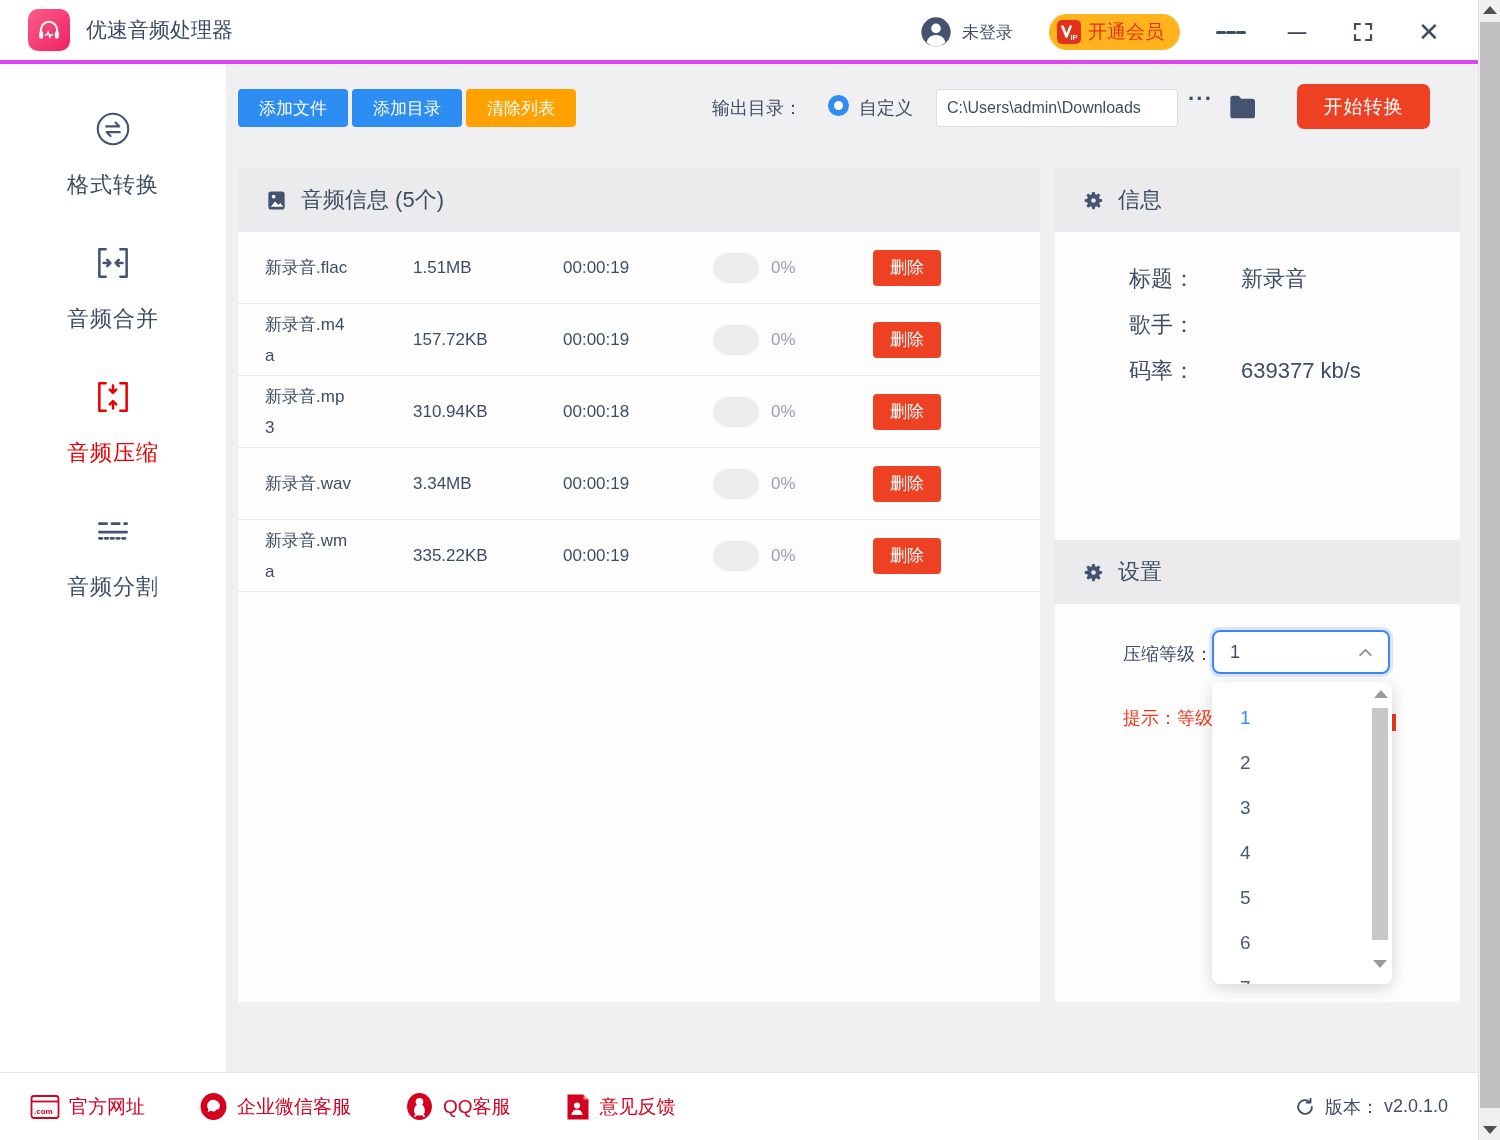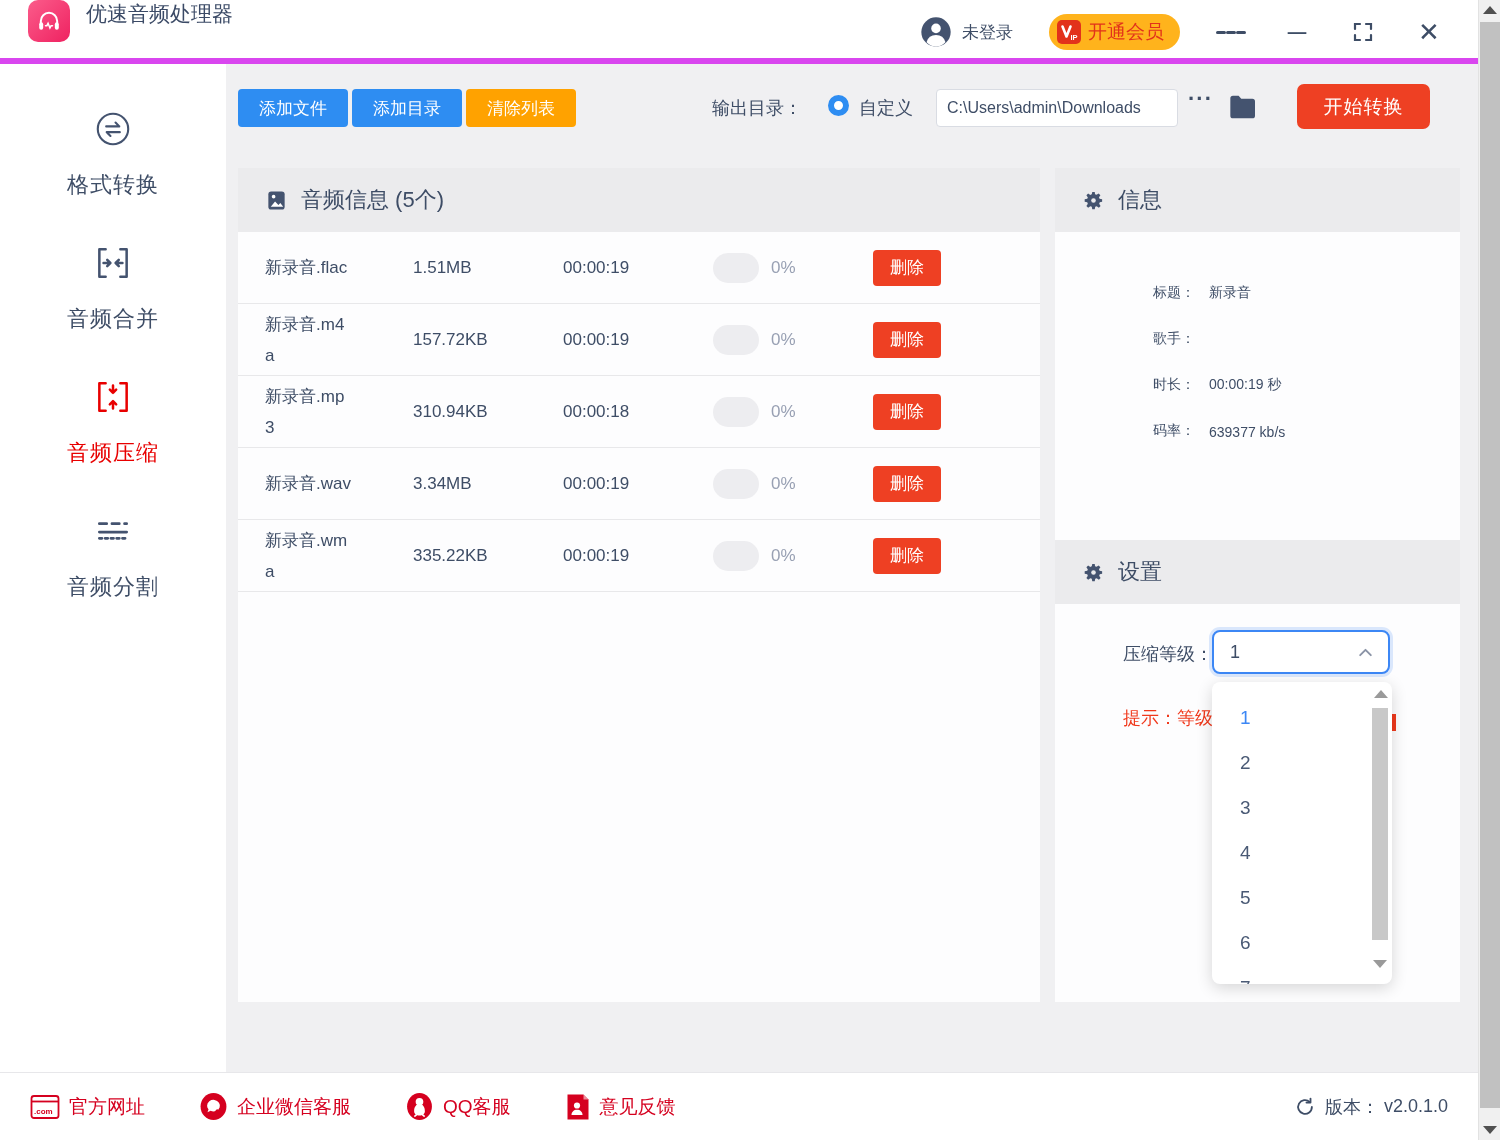--- a/index.html
+++ b/index.html
@@ -1,20 +1,20 @@
 <!DOCTYPE html>
 <html><head>
 <meta charset="utf-8">
 <style>
   * { margin:0; padding:0; box-sizing:border-box; }
   body { background:#555; font-family:"Liberation Sans","DejaVu Sans",sans-serif; }
   .window { position:relative; width:1500px; height:1140px; background:#fff; overflow:hidden; color:#3e4d66; }
 
   
-  .titlebar { position:absolute; left:0; top:0; width:1500px; height:64px; background:#fff; border-bottom:6px solid #d946ef; display:flex; align-items:flex-start; z-index:10; }
+  .titlebar { position:absolute; left:0; top:0; width:1500px; height:64px; background:#fff; border-bottom:4px solid #d946ef; display:flex; align-items:center; z-index:10; }
   .logo { width:42px; height:42px; margin-left:28px; border-radius:10px; background:linear-gradient(135deg,#fb5c8b,#ef2261); display:flex; align-items:center; justify-content:center; }
   .app-title { margin-left:16px; font-size:21px; color:#3b4a66; }
   .tb-right { position:absolute; right:56px; top:0; height:64px; display:flex; align-items:center; }
   .login-txt { font-size:17px; margin:0 0 0 10px; color:#3e4d66; }
   .vip-pill { margin-left:36px; height:36px; padding:0 16px 0 8px; border-radius:18px; background:#ffb31c; display:flex; align-items:center; gap:7px; cursor:pointer; }
   .vip-pill span { color:#e2321b; font-size:19px; }
   .win-ic { margin-left:36px; display:flex; align-items:center; justify-content:center; width:30px; height:30px; cursor:pointer; }
   .hamburger div { width:26px; height:3px; background:#3e4d66; border-radius:2px; margin:2.5px 0; }
   .minus { font-size:26px; color:#3e4d66; line-height:20px; }
   .close-x { font-size:26px; color:#3e4d66; }
@@ -50,21 +50,21 @@
   .cols span { font-size:18px; font-weight:bold; color:#3e4d66; }
   .frow { height:72px; display:grid; grid-template-columns:148px 150px 150px 160px 1fr; align-items:center; padding-left:27px; border-bottom:1px solid #e8e8ea; font-size:17px; }
   .fname { width:88px; word-break:break-all; line-height:31px; }
   .prog { display:flex; align-items:center; gap:12px; }
   .pill { width:46px; height:30px; border-radius:15px; background:#ededf0; }
   .pct { color:#98a0b3; font-size:17px; }
   .del-btn { width:68px; height:36px; background:#ee4023; font-size:17px; }
 
   .right-col { position:absolute; left:829px; top:104px; width:405px; }
   .info-body { background:#fdfdfe; height:308px; padding-top:24px; }
-  .ifield { display:flex; height:46px; align-items:flex-end; font-size:14px; }
+  .ifield { display:flex; height:46px; align-items:center; font-size:22px;gap:32px; }
   .ifield .flabel { width:140px; text-align:right; }
   .ifield .fvalue { margin-left:14px; }
   .set-panel { margin-top:0; }
   .set-body { background:#fdfdfe; height:398px; position:relative; }
   .lvl-label { position:absolute; left:68px; top:38px; font-size:18px; }
   .lvl-select { position:absolute; left:157px; top:26px; width:178px; height:44px; background:#fff; border:2px solid #3c87f5; border-radius:8px; box-shadow:0 0 0 3px rgba(60,135,245,.18); display:flex; align-items:center; justify-content:space-between; padding:0 14px 0 16px; font-size:18px; cursor:pointer; }
   .hint { position:absolute; left:68px; top:102px; font-size:18px; color:#f0391c; white-space:nowrap; }
   .hint-sliver { position:absolute; left:1391px; top:714px; width:5px; height:17px; background:#f0391c; z-index:39; }
 
   
@@ -262,24 +262,20 @@
       <div class="info-body">
           <div class="ifield">
     <span class="flabel">标题：</span>
     <span class="fvalue">新录音</span>
   </div>
           <div class="ifield">
     <span class="flabel">歌手：</span>
     <span class="fvalue"></span>
   </div>
           <div class="ifield">
-    <span class="flabel">时长：</span>
-    <span class="fvalue">00:00:19 秒</span>
-  </div>
-          <div class="ifield">
     <span class="flabel">码率：</span>
     <span class="fvalue">639377 kb/s</span>
   </div>
         </div>
 
       <div class="panel-hd set-panel">
         <svg width="23" height="23" viewBox="0 0 24 24">
           <path d="M12 7.5a4.5 4.5 0 1 0 0 9 4.5 4.5 0 0 0 0-9zm9 5.8v-2.6l-2.7-.5a6.8 6.8 0 0 0-.6-1.5l1.5-2.3-1.8-1.8-2.3 1.5c-.5-.2-1-.4-1.5-.6L13.3 3h-2.6l-.5 2.6c-.5.1-1 .3-1.5.6L6.4 4.7 4.6 6.5l1.5 2.3c-.3.5-.5 1-.6 1.5l-2.7.5v2.6l2.7.5c.1.5.3 1 .6 1.5l-1.5 2.3 1.8 1.8 2.3-1.5c.5.3 1 .4 1.5.6l.5 2.6h2.6l.5-2.6c.5-.1 1-.3 1.5-.6l2.3 1.5 1.8-1.8-1.5-2.3c.3-.5.5-1 .6-1.5z" fill="#44536f"></path>
           <circle cx="12" cy="12" r="2.4" fill="#ebebed"></circle>
         </svg>

